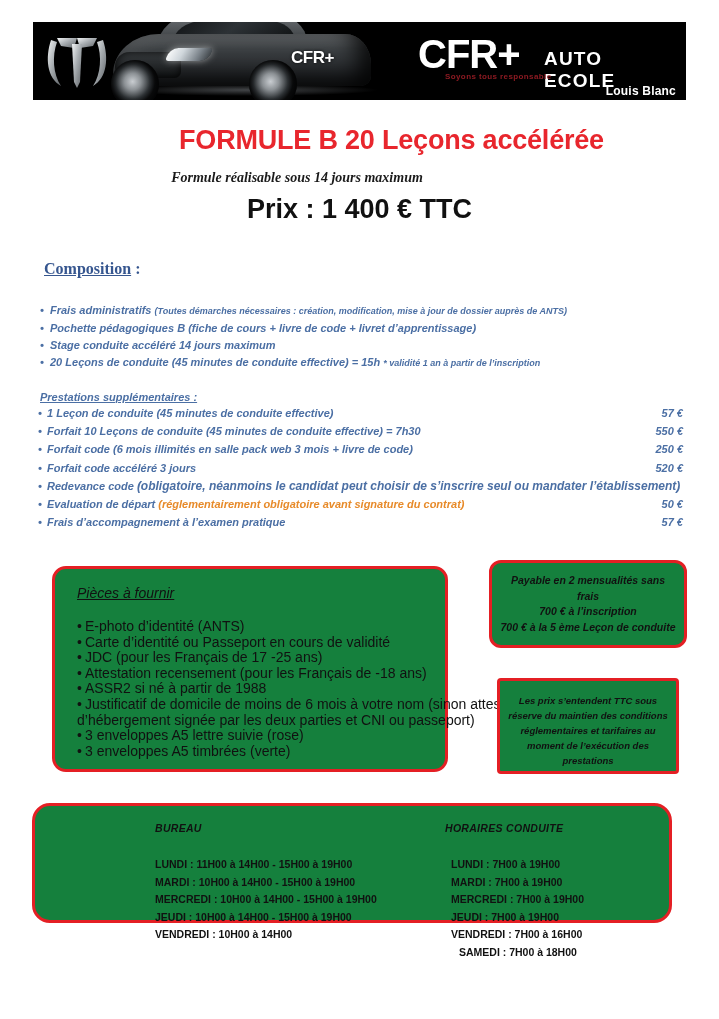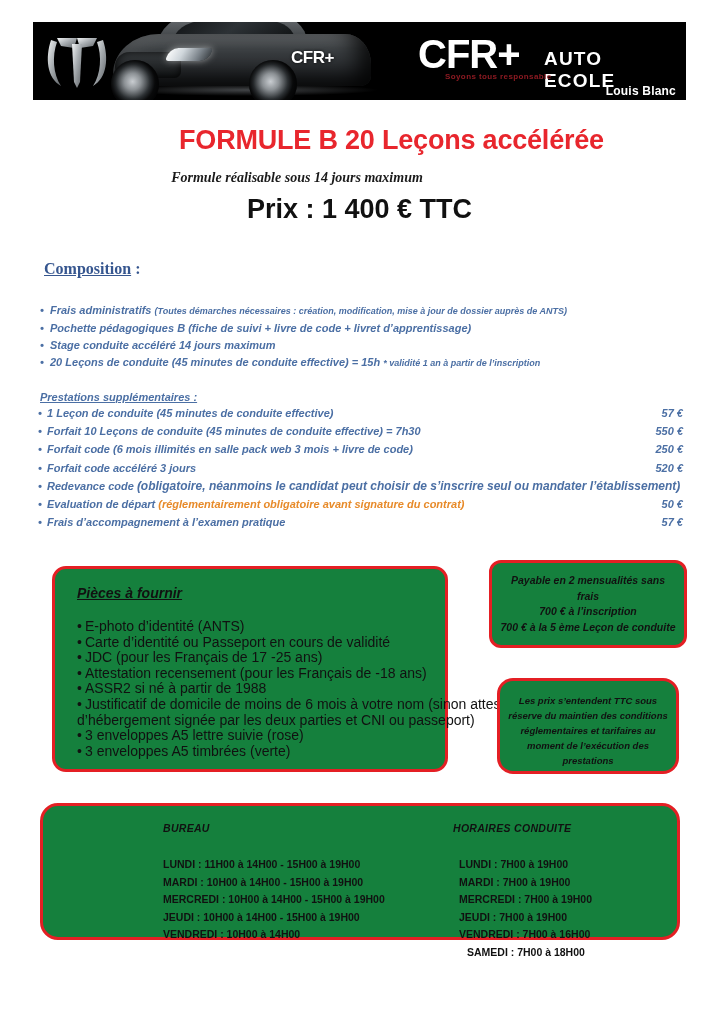--- a/index.html
+++ b/index.html
@@ -141,26 +141,26 @@
   }
 
   
   .rbox{
     position:absolute;background:#15803d;
     border:3px solid #e41f24;border-radius:14px;
     box-sizing:border-box;
   }
   .box-pieces{left:52px;top:566px;width:396px;height:206px;}
   .box-pay{left:489px;top:560px;width:198px;height:88px;border-radius:12px;}
-  .box-ttc{left:497px;top:678px;width:182px;height:96px;border-radius:16px;}
-  .box-hours{left:40px;top:803px;width:640px;height:137px;border-radius:18px;}
+  .box-ttc{left:497px;top:678px;width:182px;height:96px;border-radius:4px;}
+  .box-hours{left:32px;top:803px;width:640px;height:120px;border-radius:18px;}
 
   .pieces-title{
     position:absolute;left:22px;top:16px;color:#111;
-    font-size:14px;font-weight:bold;font-style:italic;text-decoration:underline;
+    font-size:14px;font-weight:normal;font-style:italic;text-decoration:underline;
   }
   .pieces-list{position:absolute;left:22px;top:50px;right:10px;color:#111;}
   .pieces-list .pli{
     font-size:14px;line-height:15.6px;white-space:nowrap;
   }
   .pieces-list .pli .dot{display:inline-block;width:8px;}
   .pieces-list .pli.cont{white-space:nowrap;}
 
   .box-text{
     position:absolute;left:8px;right:8px;top:10px;text-align:center;
@@ -230,21 +230,21 @@
 <div class="title">FORMULE B 20 Leçons accélérée</div>
 <div class="subtitle">Formule réalisable sous 14 jours maximum</div>
 <div class="price">Prix : 1 400 € TTC</div>
 
 <div class="sec-title" style="left:44px;top:260px;">
   <u>Composition</u><span> :</span>
 </div>
 
 <div class="blue-list" id="composition-list" style="left:40px;top:302px;">
     <span class="li"><span class="dot">•</span><span>Frais administratifs </span><span class="small">(Toutes démarches nécessaires : création, modification, mise à jour de dossier auprès de ANTS)</span></span>
-    <span class="li"><span class="dot">•</span><span>Pochette pédagogiques B (fiche de suivi + livre de code + livret d’apprentissage)</span></span>
+    <span class="li"><span class="dot">•</span><span>Pochette pédagogiques B (fiche de cours + livre de code + livret d’apprentissage)</span></span>
     <span class="li"><span class="dot">•</span><span>Stage conduite accéléré 14 jours maximum</span></span>
     <span class="li"><span class="dot">•</span><span>20 Leçons de conduite (45 minutes de conduite effective) = 15h </span><span class="small">* validité 1 an à partir de l’inscription</span></span>
   </div>
 
 <div class="sub-head" style="left:40px;top:391px;">Prestations supplémentaires :</div>
 
 <div class="price-rows" id="price-rows">
     <div class="price-row">
       <div class="lbl"><span class="dot">•</span><span>1 Leçon de conduite (45 minutes de conduite effective)</span></div>
       <div class="amt">57 €</div>

